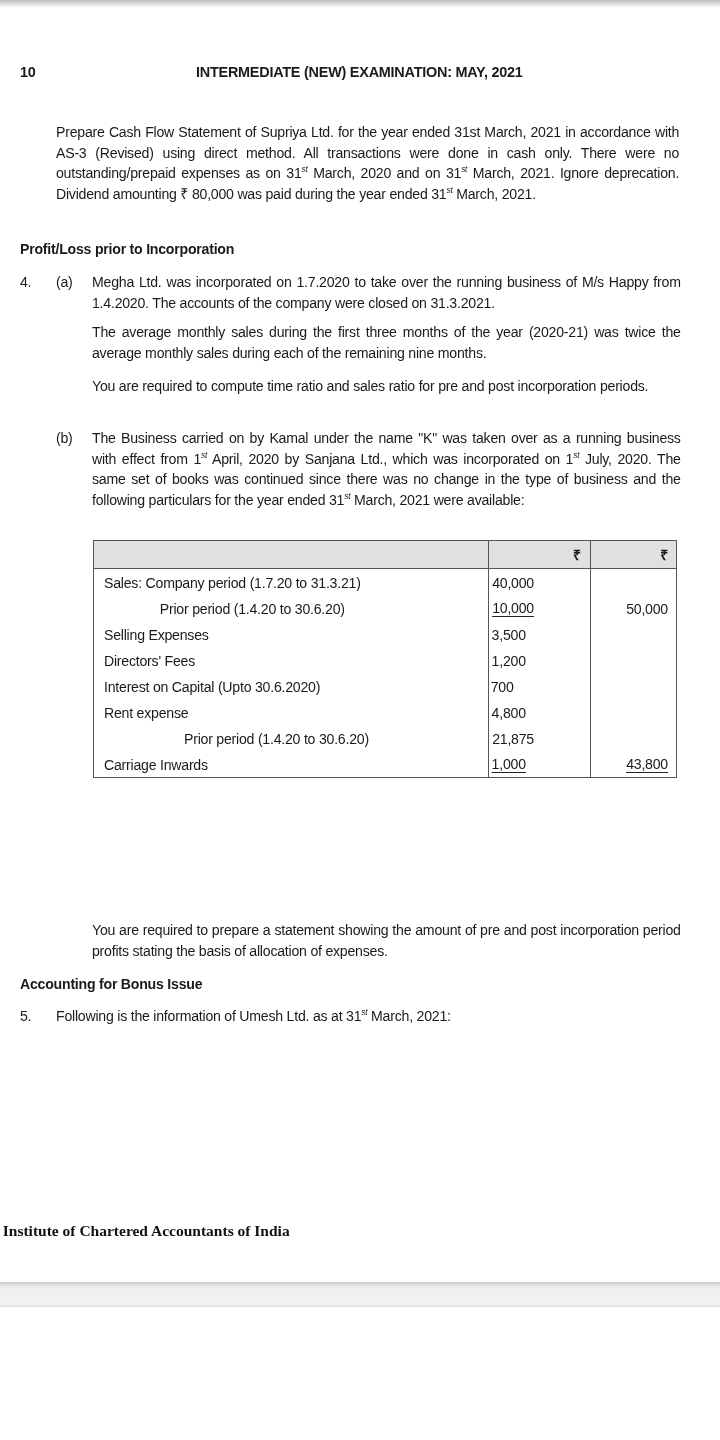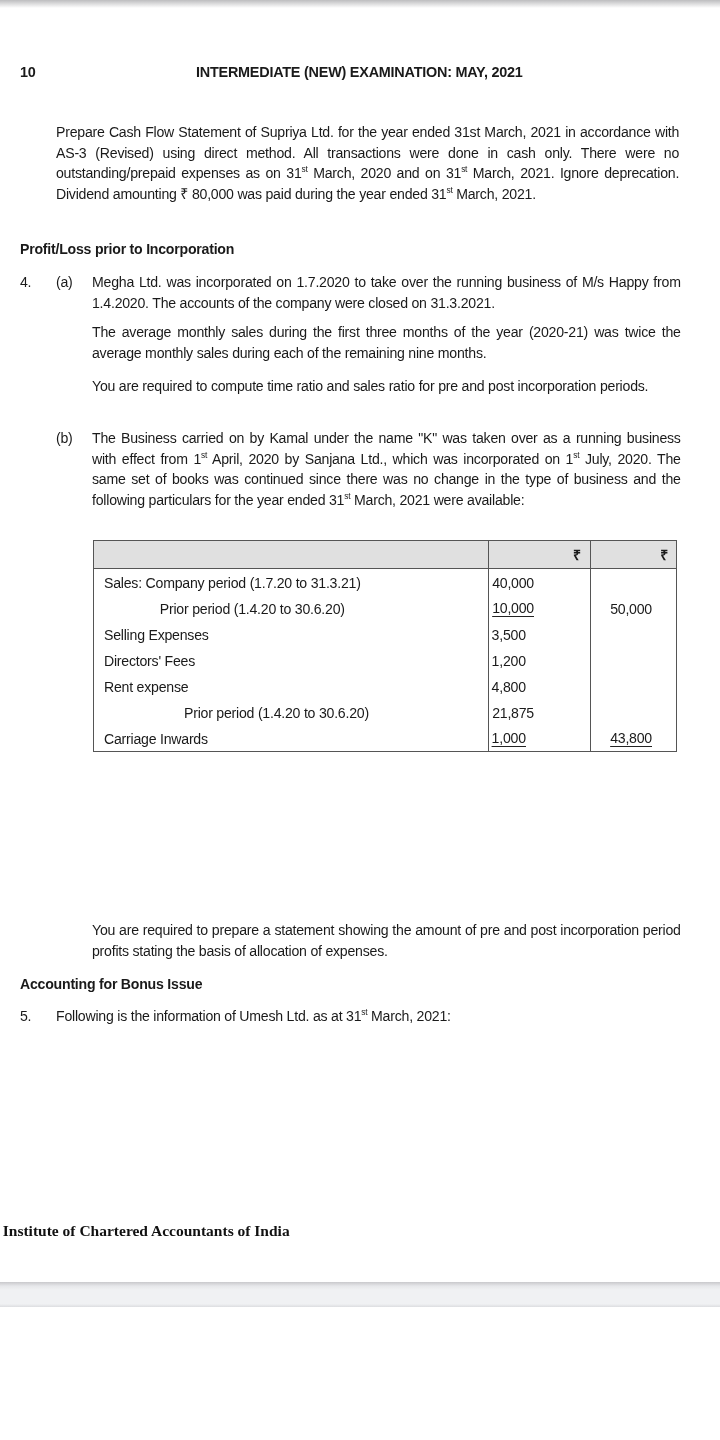--- a/index.html
+++ b/index.html
@@ -19,21 +19,21 @@
   }
   .gap-band {
     position: absolute; left: 0; top: 1282px; width: 720px; height: 25px;
     background: linear-gradient(#c9c9cc 0px, #e6e7ea 4px, #f0f1f3 8px, #f0f1f3 22px, #dcdde0 25px);
   }
   .below { position: absolute; left: 0; top: 1307px; width: 720px; height: 133px; background: #fff; }
 
   .t { position: absolute; font-size: 15.2px; line-height: 20.5px; letter-spacing: -0.25px; transform: scaleX(0.93); transform-origin: left top; white-space: nowrap; }
   .just { white-space: normal; text-align: justify; text-align-last: left; }
   .b { font-weight: bold; }
-  sup { font-size: 9px; vertical-align: top; line-height: 10px; position: relative; top: 1px; }
+  sup { font-size: 9px; vertical-align: top; line-height: 10px; position: relative; top: 1px; font-style: italic; }
 
   .page-num { left: 20px; top: 62px; font-weight: bold; font-size: 15.5px; }
   .header-title { left: 196px; top: 62px; font-weight: bold; font-size: 15.5px; }
 
   .intro { left: 56px; top: 122px; width: 670px; }
   .h-profit { left: 20px; top: 239px; }
   .q4-num { left: 20px; top: 272px; }
   .q4a-label { left: 56px; top: 272px; }
   .q4a-p1 { left: 92px; top: 272px; width: 633px; }
   .q4a-p2 { left: 92px; top: 322px; width: 633px; }
@@ -44,21 +44,21 @@
   table.particulars {
     position: absolute; left: 93px; top: 540px; width: 584px;
     border-collapse: collapse; border: 1.5px solid #555;
     font-size: 15.2px; letter-spacing: -0.25px;
   }
   table.particulars td { padding: 0; height: 26px; vertical-align: middle; border-left: 1.5px solid #555; border-right: 1.5px solid #555; }
   table.particulars tr.head td { background: #e0e0e0; height: 27px; border-bottom: 1.5px solid #555; text-align: right; padding-right: 8px; font-weight: bold; font-size: 14px; }
   table.particulars tr.head td.c-desc { text-align: left; }
   td.c-desc { width: 384px; padding-left: 10px !important; }
   td.c-amt { width: 96px; text-align: left; padding-right: 9px !important; }
-  td.c-tot { width: 80px; text-align: center; padding-right: 8px !important; }
+  td.c-tot { width: 80px; text-align: right; padding-right: 8px !important; }
   .sq { display: inline-block; transform: scaleX(0.93); transform-origin: left center; white-space: nowrap; }
   .sqr { display: inline-block; transform: scaleX(0.93); transform-origin: right center; white-space: nowrap; }
   .indent1 { padding-left: 60px; }
   .indent2 { padding-left: 86px; }
   .ul { border-bottom: 1.2px solid #222; line-height: 16px; display: inline-block; }
   .dul { border-bottom: 3px double #222; line-height: 16px; display: inline-block; }
 
   .q4b-p2 { left: 92px; top: 920px; width: 633px; }
   .h-bonus { left: 20px; top: 974px; }
   .q5-num { left: 20px; top: 1006px; }
@@ -110,20 +110,25 @@
     <td class="c-desc"><span class="sq">Selling Expenses</span></td>
     <td class="c-amt"><span class="sqr">3,500</span></td>
     <td class="c-tot"><span class="sqr"></span></td>
   </tr>
   <tr>
     <td class="c-desc"><span class="sq">Directors' Fees</span></td>
     <td class="c-amt"><span class="sqr">1,200</span></td>
     <td class="c-tot"><span class="sqr"></span></td>
   </tr>
   <tr>
+    <td class="c-desc"><span class="sq">Interest on Capital (Upto 30.6.2020)</span></td>
+    <td class="c-amt"><span class="sqr">700</span></td>
+    <td class="c-tot"><span class="sqr"></span></td>
+  </tr>
+  <tr>
     <td class="c-desc"><span class="sq">Rent expense</span></td>
     <td class="c-amt"><span class="sqr">4,800</span></td>
     <td class="c-tot"><span class="sqr"></span></td>
   </tr>
   <tr>
     <td class="c-desc"><span class="sq indent2">Prior period (1.4.20 to 30.6.20)</span></td>
     <td class="c-amt"><span class="sqr">21,875</span></td>
     <td class="c-tot"><span class="sqr"></span></td>
   </tr>
   <tr>

